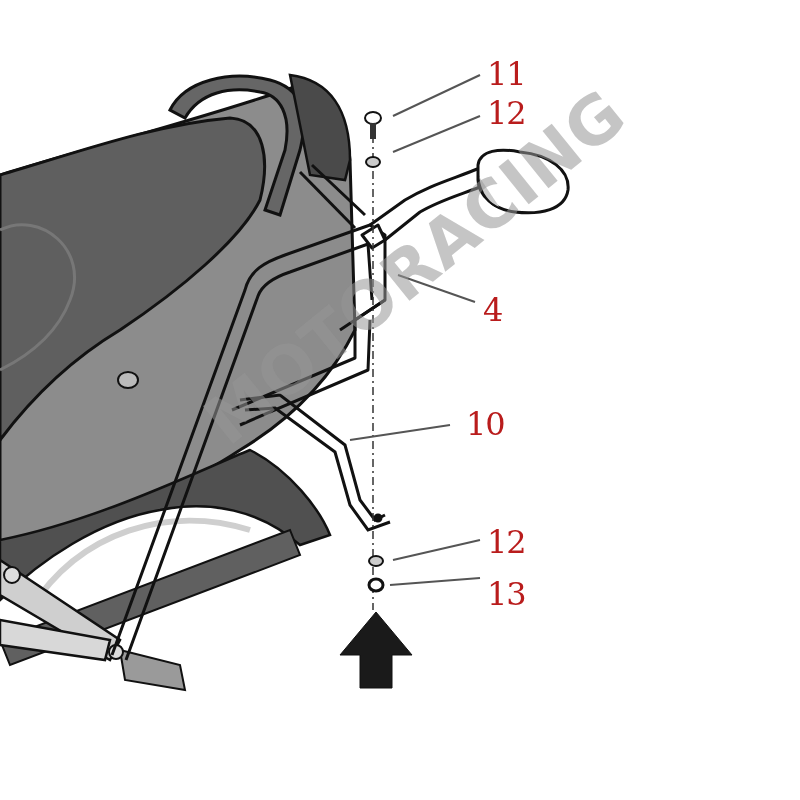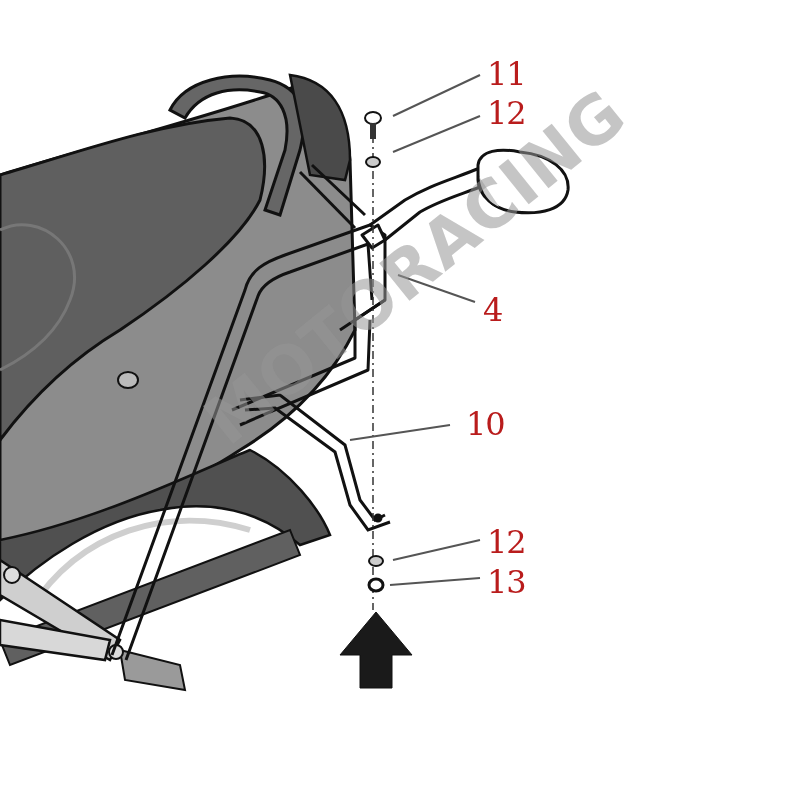--- a/index.html
+++ b/index.html
@@ -91,13 +91,13 @@
   <path d="M376,612 L412,655 L392,655 L392,688 L360,688 L360,655 L340,655 Z" fill="#1a1a1a" stroke="#111" stroke-width="1"></path>
 </svg>
 
 <div class="watermark">MOTORACING</div>
 
 <div class="part-label" style="left:487px; top:58px;">11</div>
 <div class="part-label" style="left:487px; top:97px;">12</div>
 <div class="part-label" style="left:483px; top:294px;">4</div>
 <div class="part-label" style="left:458px; top:408px;margin-left:8px;">10</div>
 <div class="part-label" style="left:487px; top:526px;">12</div>
-<div class="part-label" style="left:487px; top:566px;text-align:right;">13</div>
+<div class="part-label" style="left:487px; top:578px;text-align:right;">13</div>
 
 </body></html>

